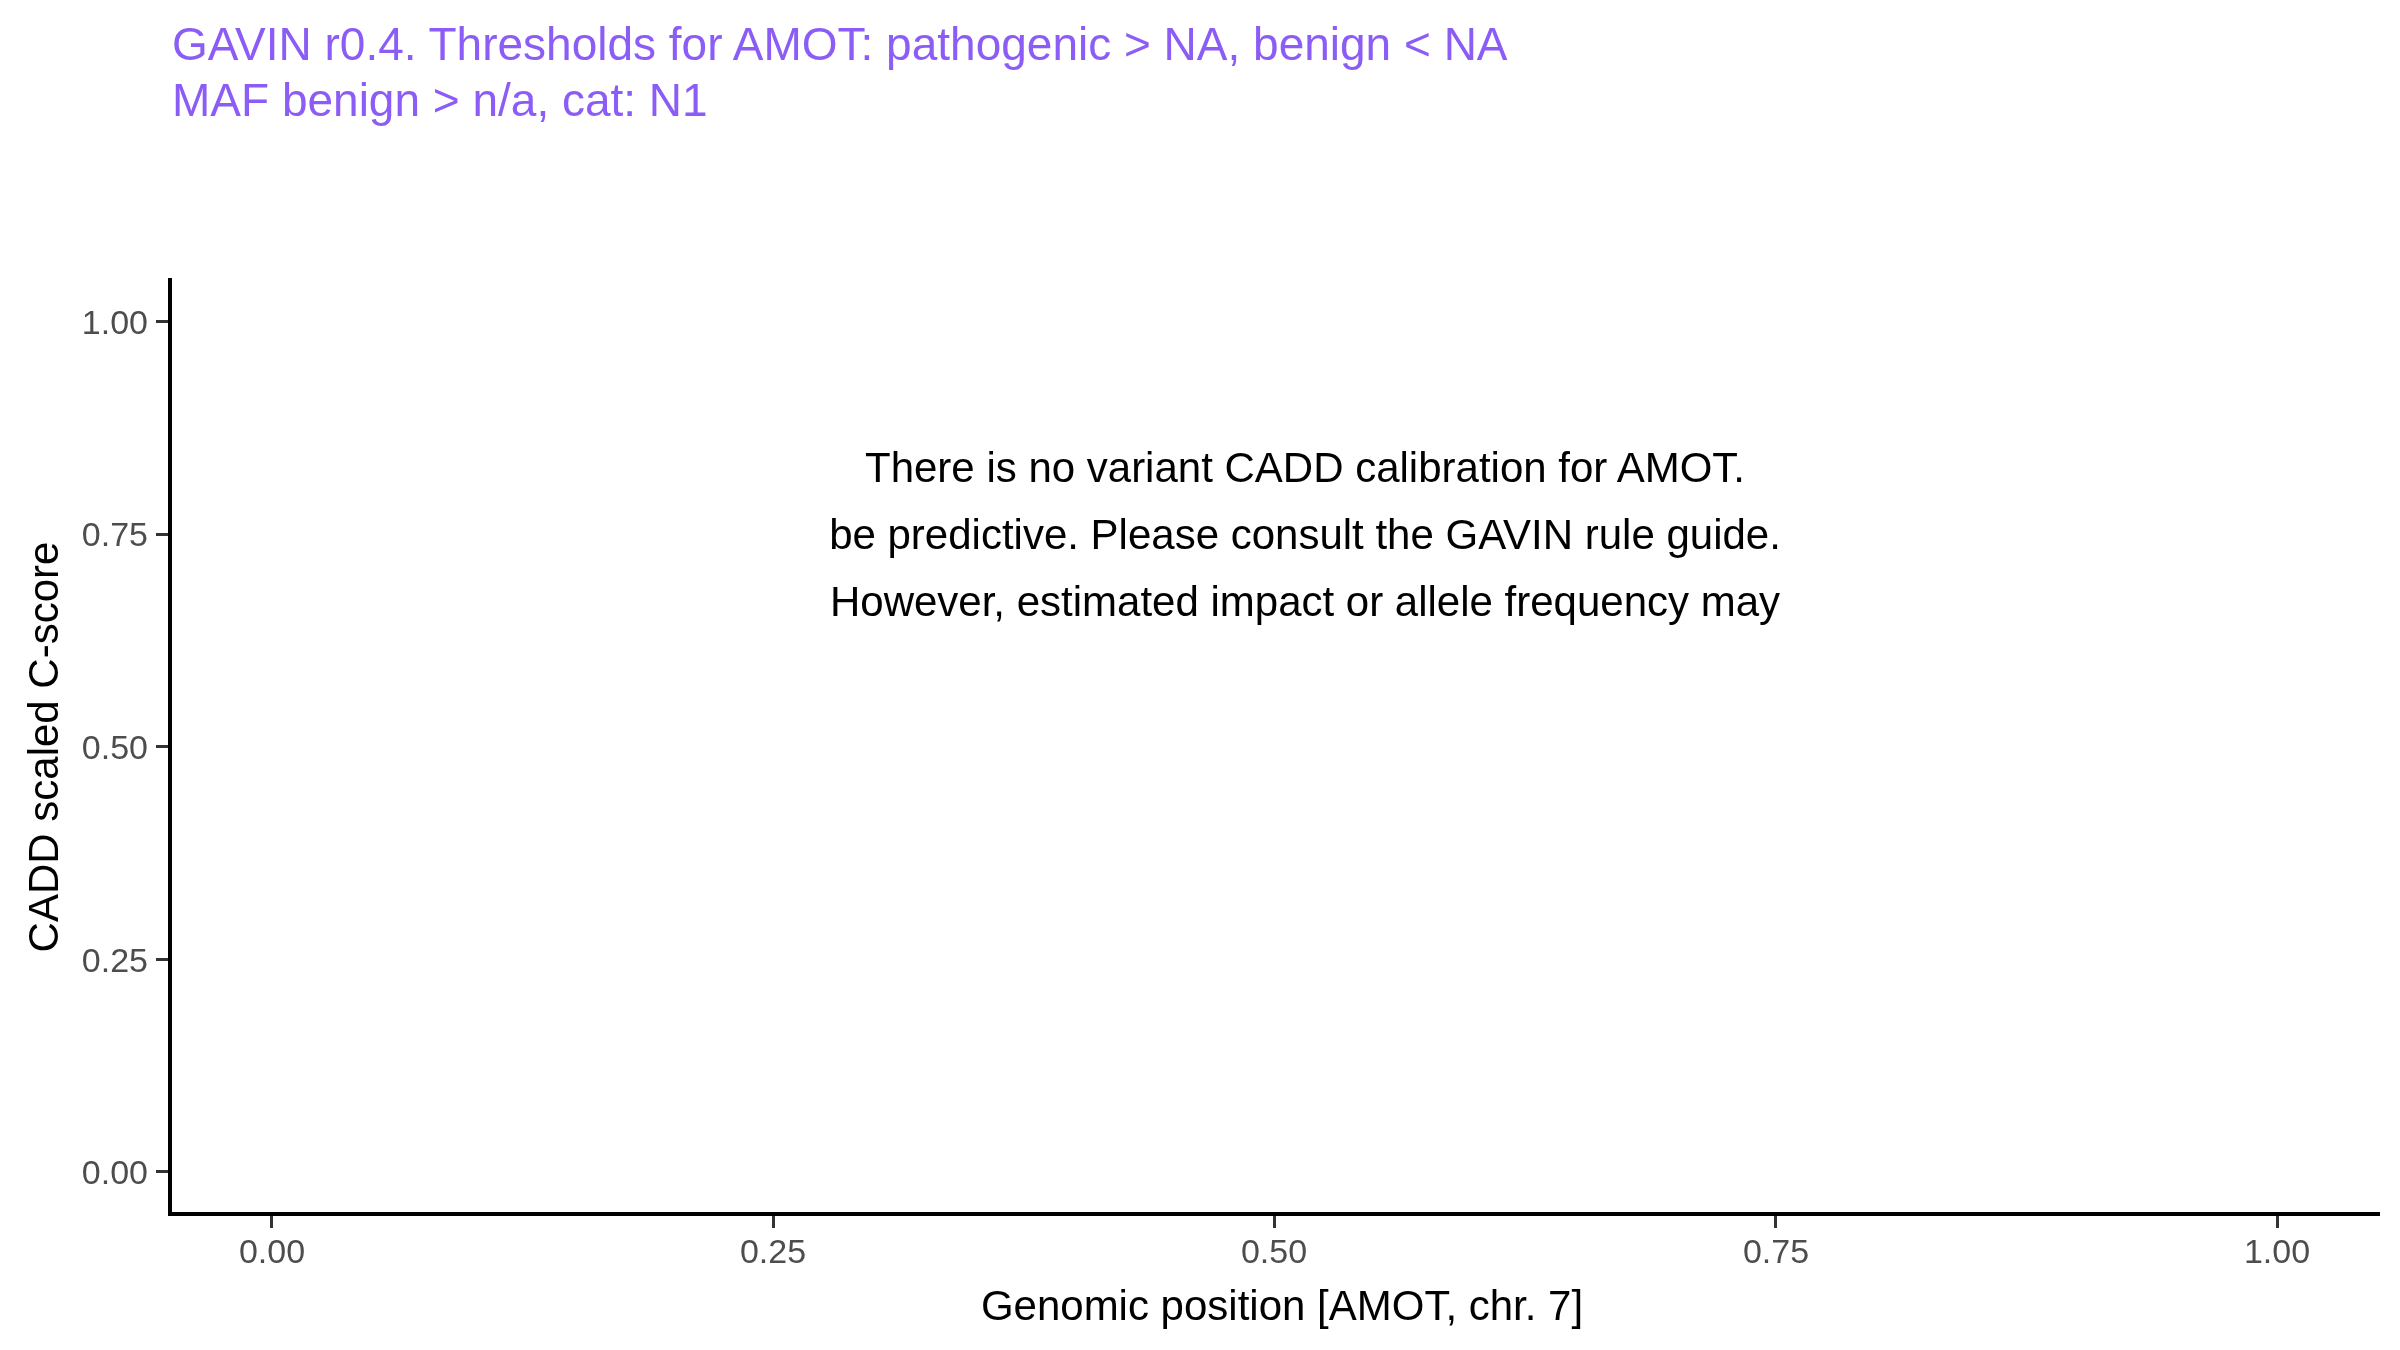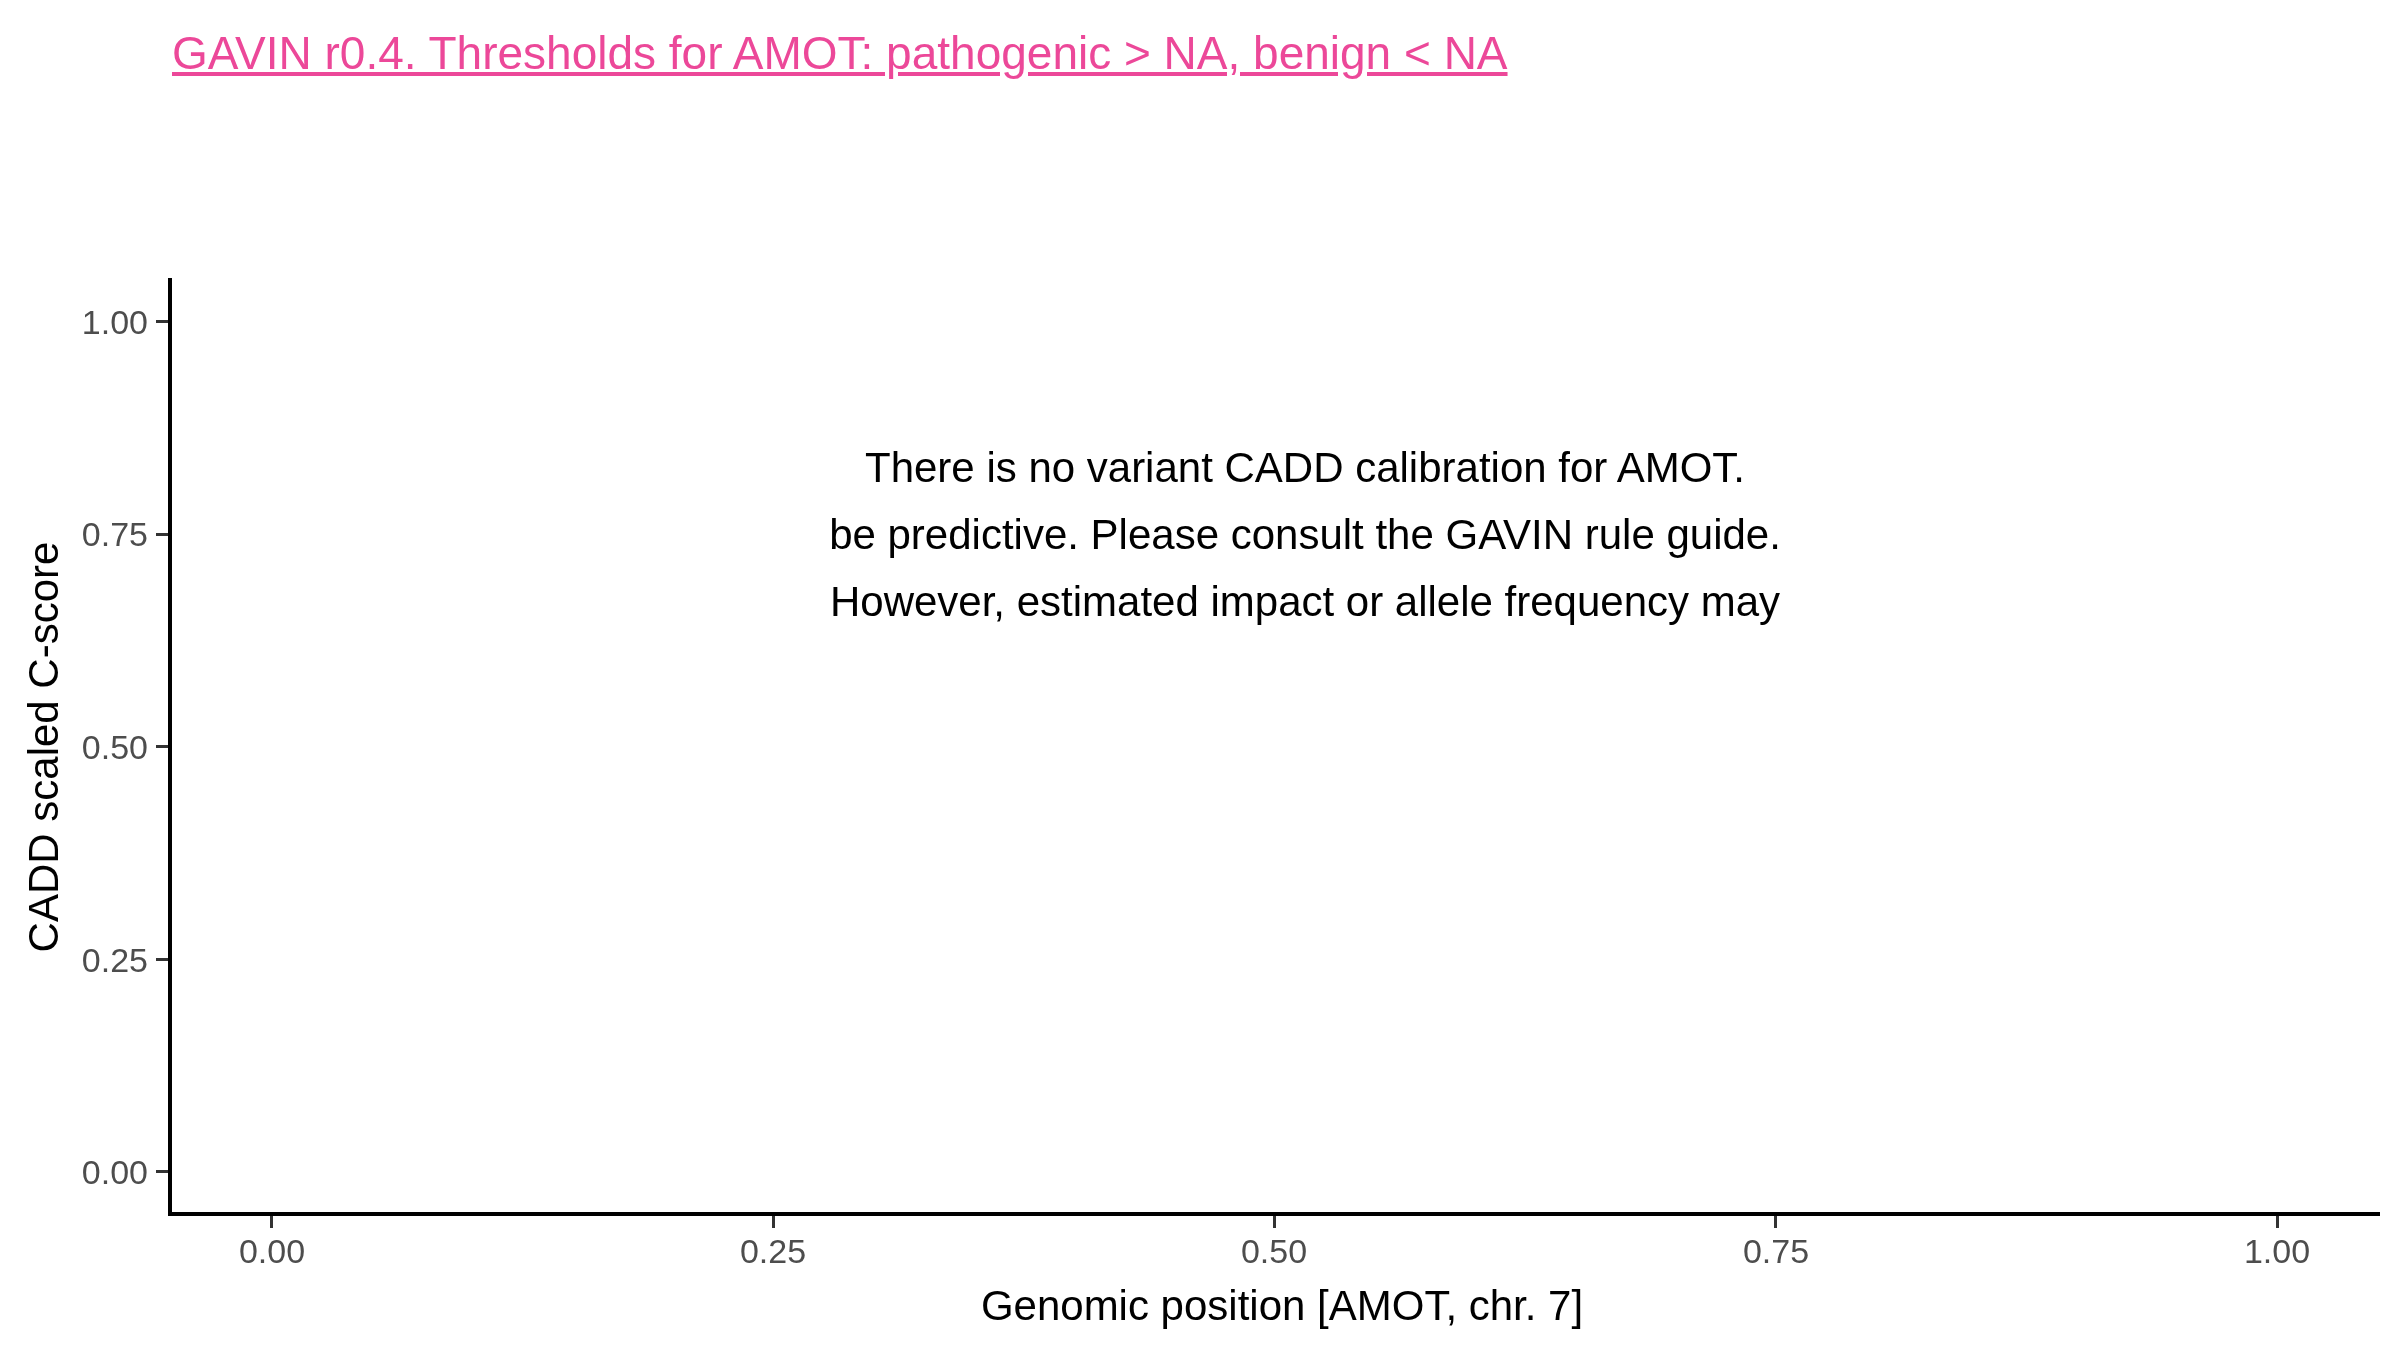--- a/index.html
+++ b/index.html
@@ -12,26 +12,25 @@
     width: 2400px;
     height: 1350px;
     background: #ffffff;
     font-family: "Liberation Sans", sans-serif;
     color: #000000;
     overflow: hidden;
   }
   .plot-title {
     position: absolute;
     left: 172px;
-    top: 25px;
+    top: 16px;
     font-size: 46px;
     line-height: 56px;
     white-space: nowrap;
-    color: #ec4899;
-    text-decoration: underline;
+    color: #8b5cf6;
   }
   .y-axis-title {
     position: absolute;
     left: 44px;
     top: 747px;
     transform: translate(-50%, -50%) rotate(-90deg);
     font-size: 42px;
     white-space: nowrap;
     color: #000000;
   }
@@ -115,20 +114,21 @@
     color: #000000;
   }
 </style>
 </head>
 <body>
 
 <div class="figure">
 
   <div class="plot-title">
     <div>GAVIN r0.4. Thresholds for AMOT: pathogenic &gt; NA, benign &lt; NA</div>
+    <div>MAF benign &gt; n/a, cat: N1</div>
   </div>
 
   <div class="panel">
     <div class="annotation">
       <div>There is no variant CADD calibration for AMOT.</div>
       <div>be predictive. Please consult the GAVIN rule guide.</div>
       <div>However, estimated impact or allele frequency may</div>
     </div>
   </div>
 

